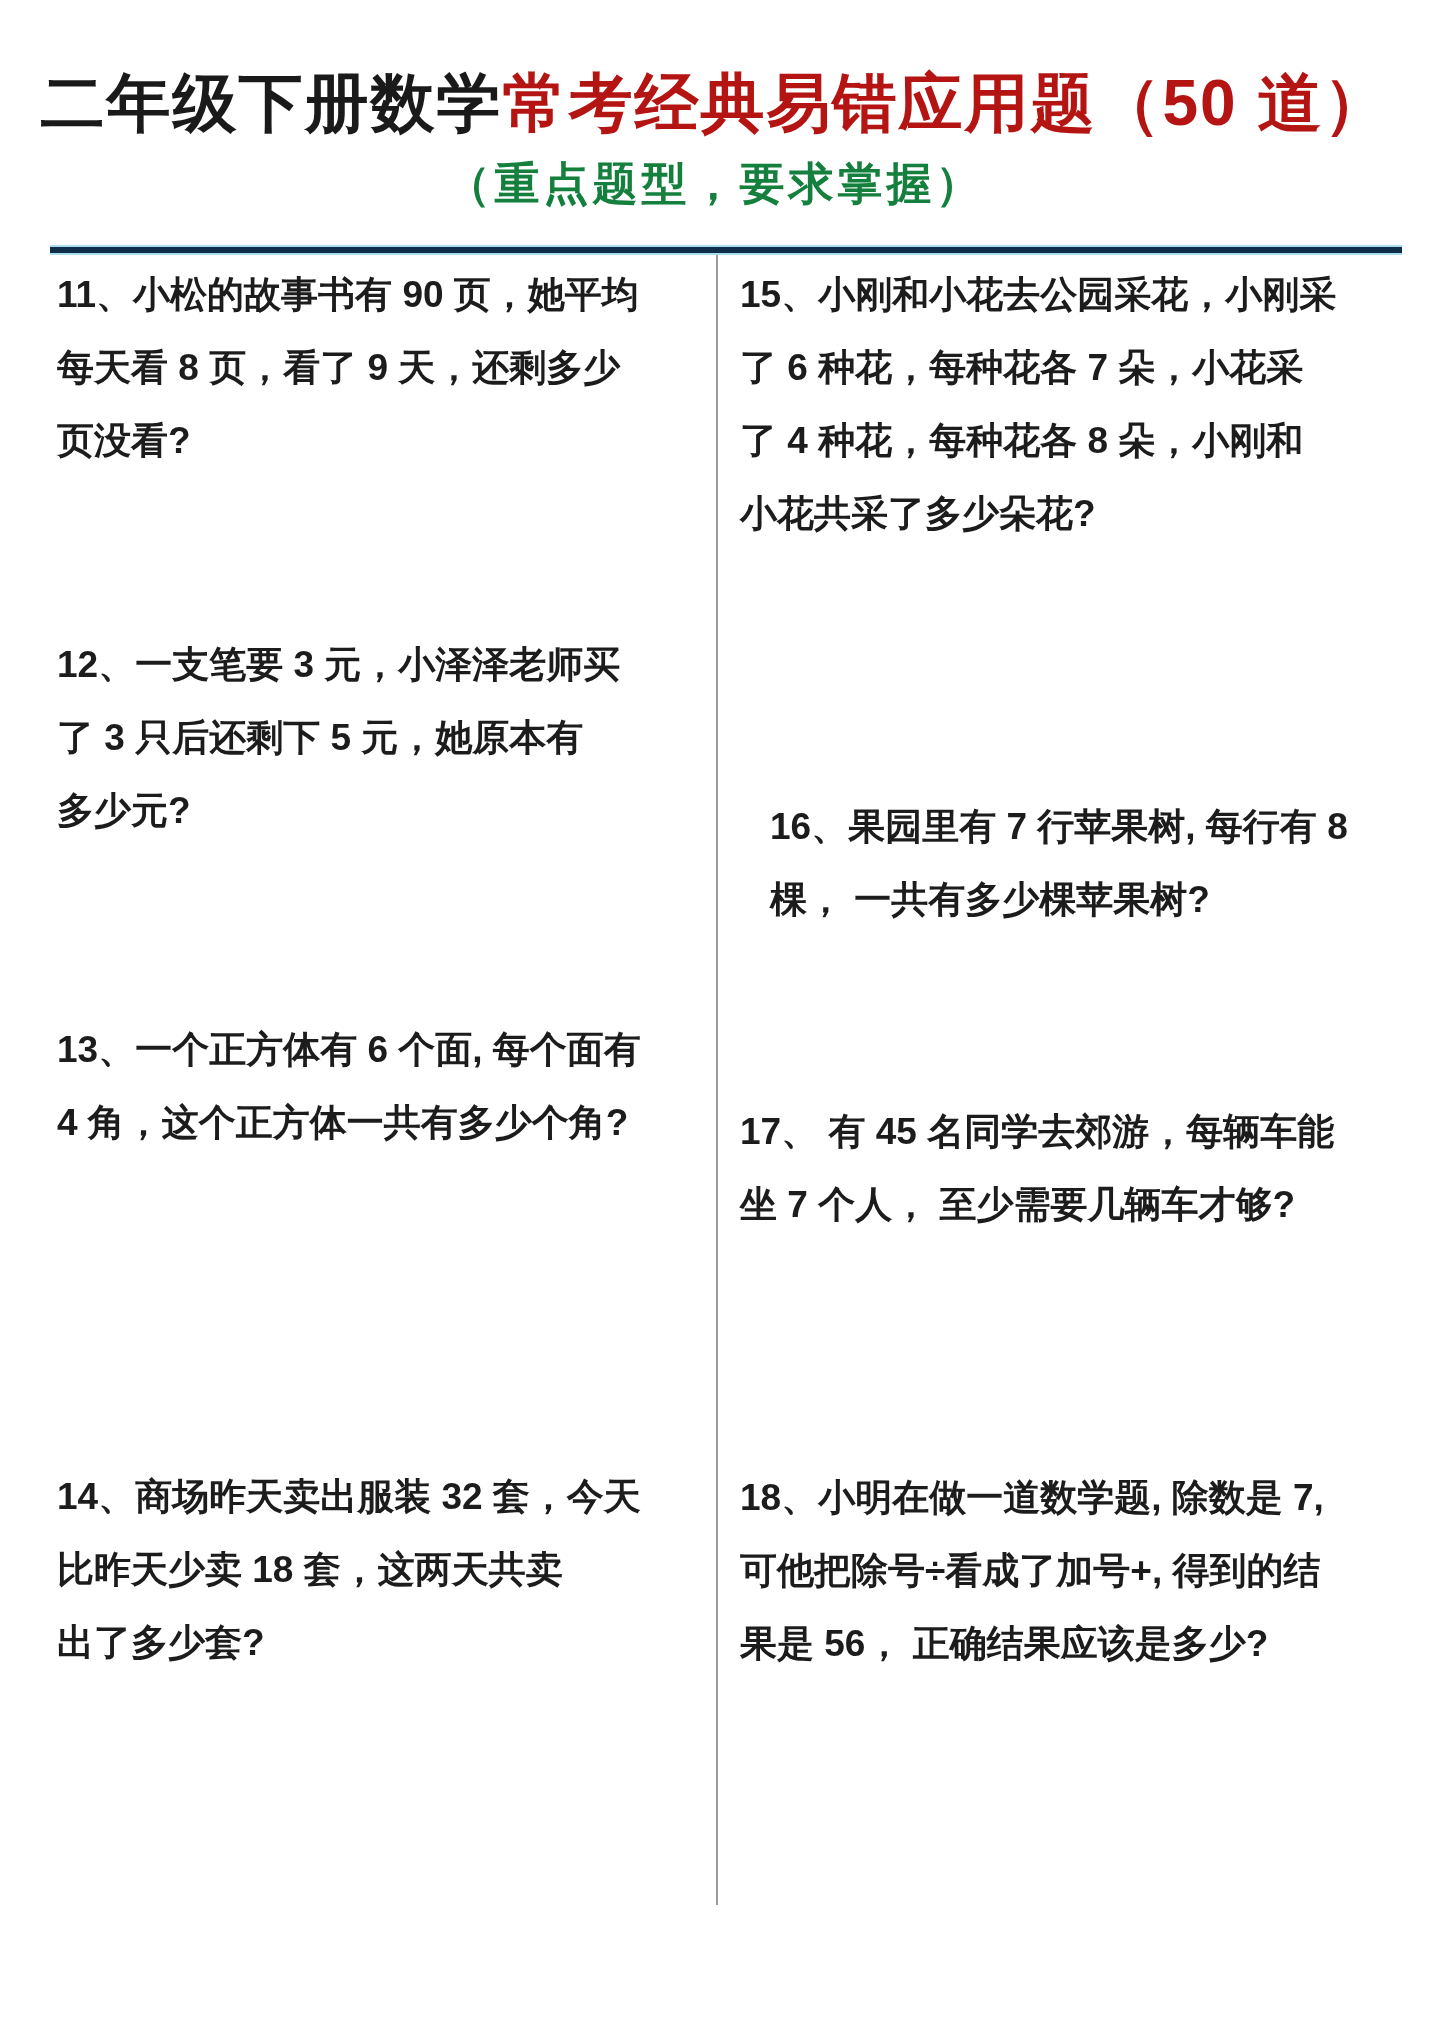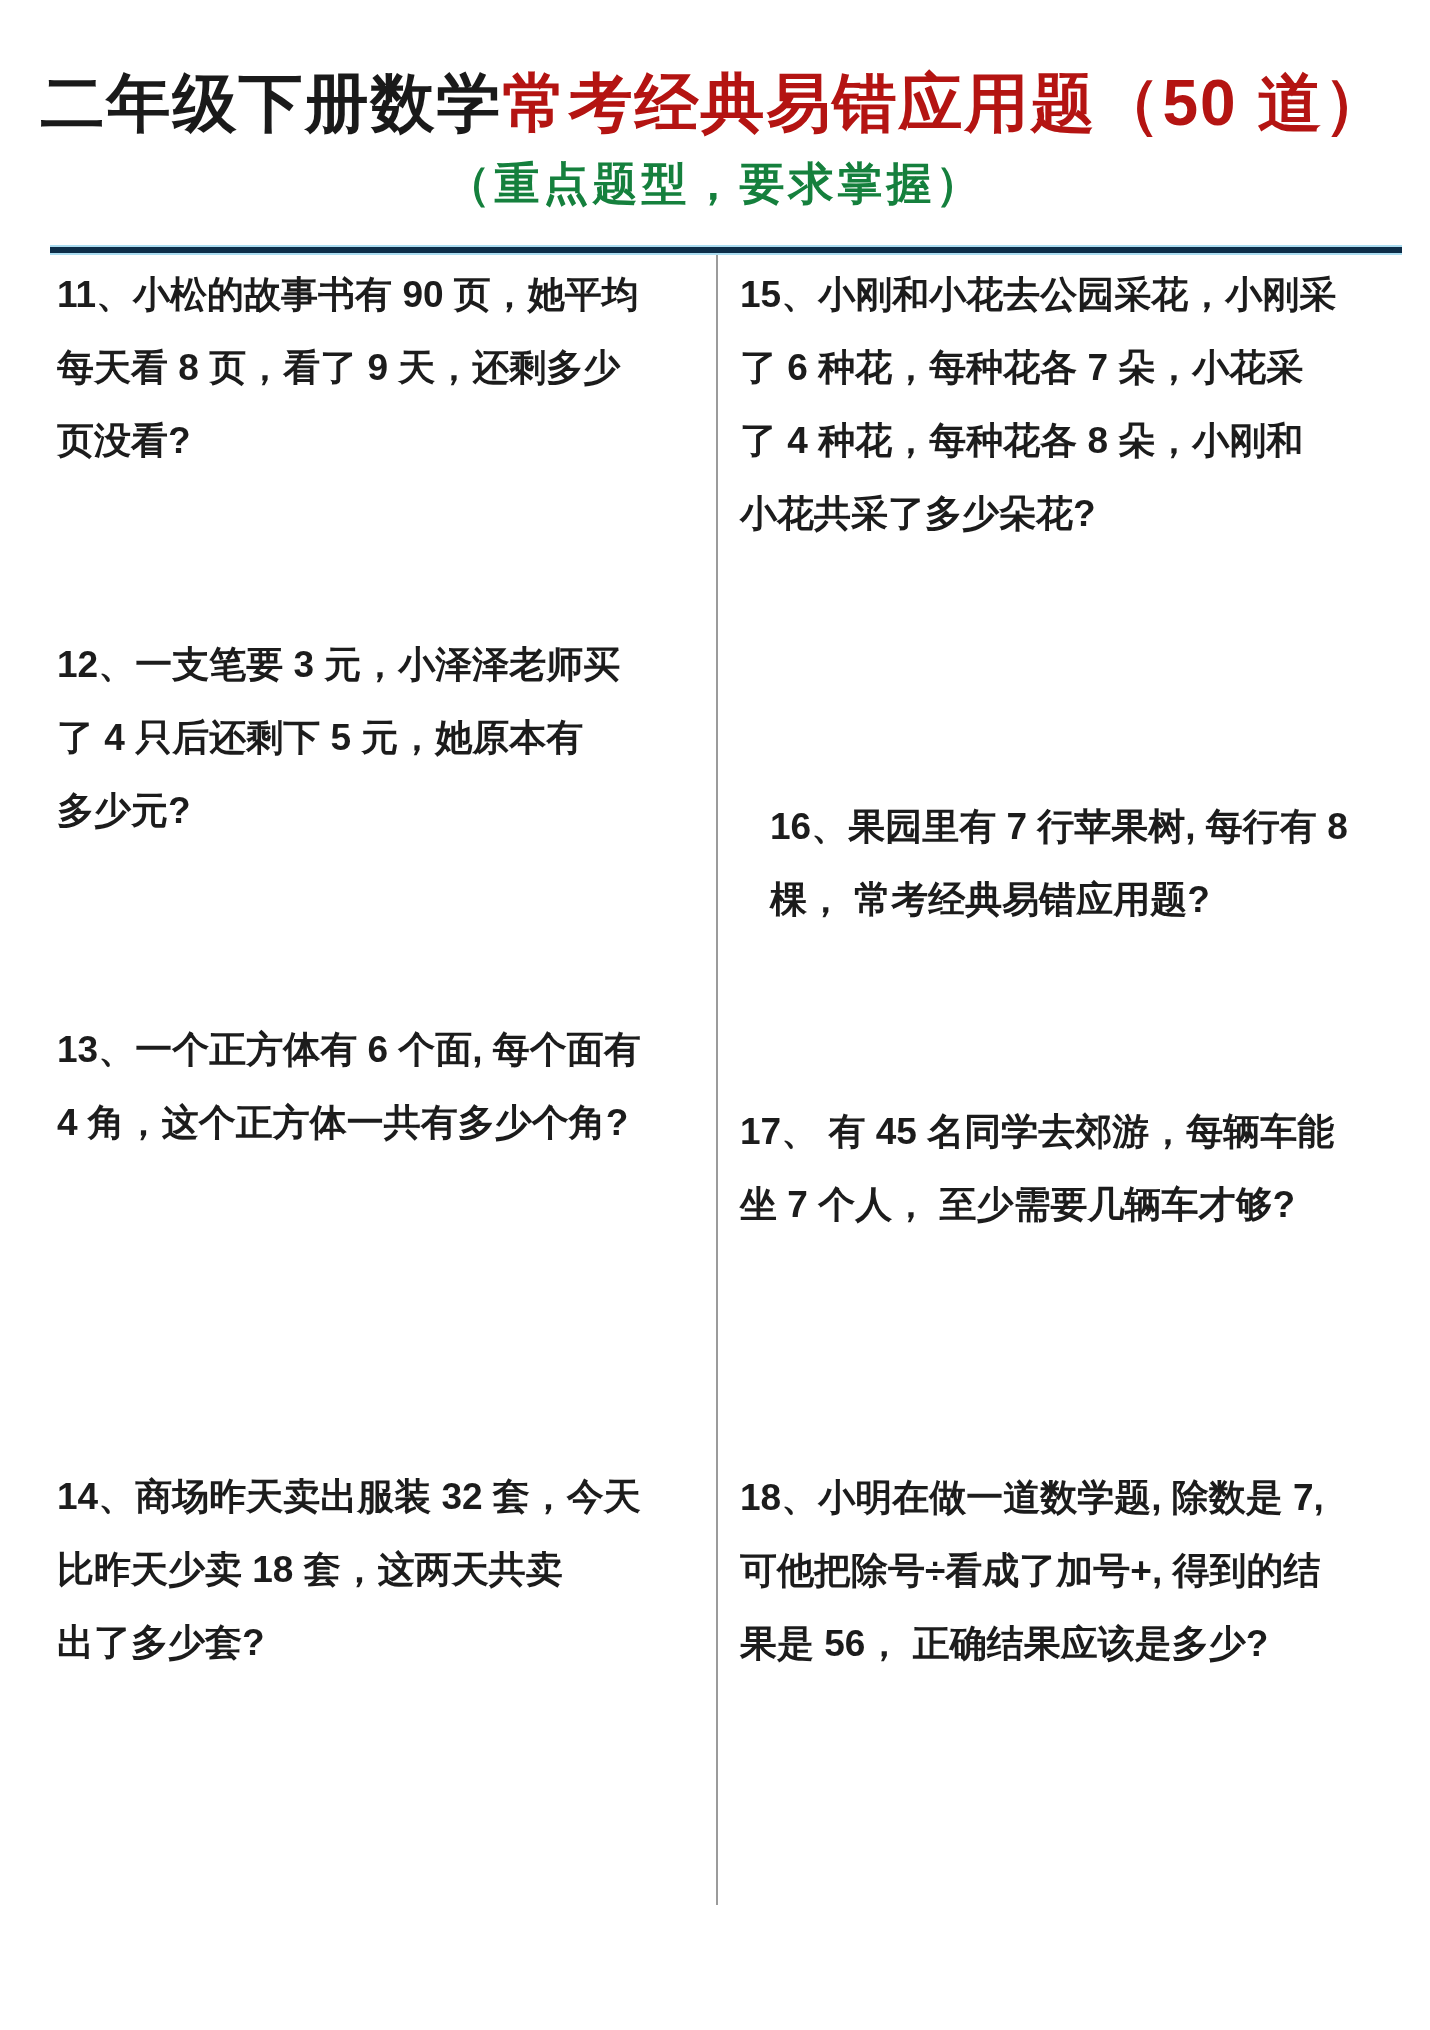--- a/index.html
+++ b/index.html
@@ -110,41 +110,41 @@
   <div class="column-divider"></div>
 
   <div id="problem-layer">
       <div class="problem problem-11 col-left">
         <div class="pline">11、小松的故事书有 90 页，她平均</div>
         <div class="pline">每天看 8 页，看了 9 天，还剩多少</div>
         <div class="pline">页没看?</div>
       </div>
       <div class="problem problem-12 col-left">
         <div class="pline">12、一支笔要 3 元，小泽泽老师买</div>
-        <div class="pline">了 4 只后还剩下 5 元，她原本有</div>
+        <div class="pline">了 3 只后还剩下 5 元，她原本有</div>
         <div class="pline">多少元?</div>
       </div>
       <div class="problem problem-13 col-left">
         <div class="pline">13、一个正方体有 6 个面, 每个面有</div>
         <div class="pline">4 角，这个正方体一共有多少个角?</div>
       </div>
       <div class="problem problem-14 col-left">
         <div class="pline">14、商场昨天卖出服装 32 套，今天</div>
         <div class="pline">比昨天少卖 18 套，这两天共卖</div>
         <div class="pline">出了多少套?</div>
       </div>
       <div class="problem problem-15 col-right">
         <div class="pline">15、小刚和小花去公园采花，小刚采</div>
         <div class="pline">了 6 种花，每种花各 7 朵，小花采</div>
         <div class="pline">了 4 种花，每种花各 8 朵，小刚和</div>
         <div class="pline">小花共采了多少朵花?</div>
       </div>
       <div class="problem problem-16 col-right">
         <div class="pline">16、果园里有 7 行苹果树, 每行有 8</div>
-        <div class="pline">棵， 常考经典易错应用题?</div>
+        <div class="pline">棵， 一共有多少棵苹果树?</div>
       </div>
       <div class="problem problem-17 col-right">
         <div class="pline">17、 有 45 名同学去郊游，每辆车能</div>
         <div class="pline">坐 7 个人， 至少需要几辆车才够?</div>
       </div>
       <div class="problem problem-18 col-right">
         <div class="pline">18、小明在做一道数学题, 除数是 7,</div>
         <div class="pline">可他把除号÷看成了加号+, 得到的结</div>
         <div class="pline">果是 56， 正确结果应该是多少?</div>
       </div>

